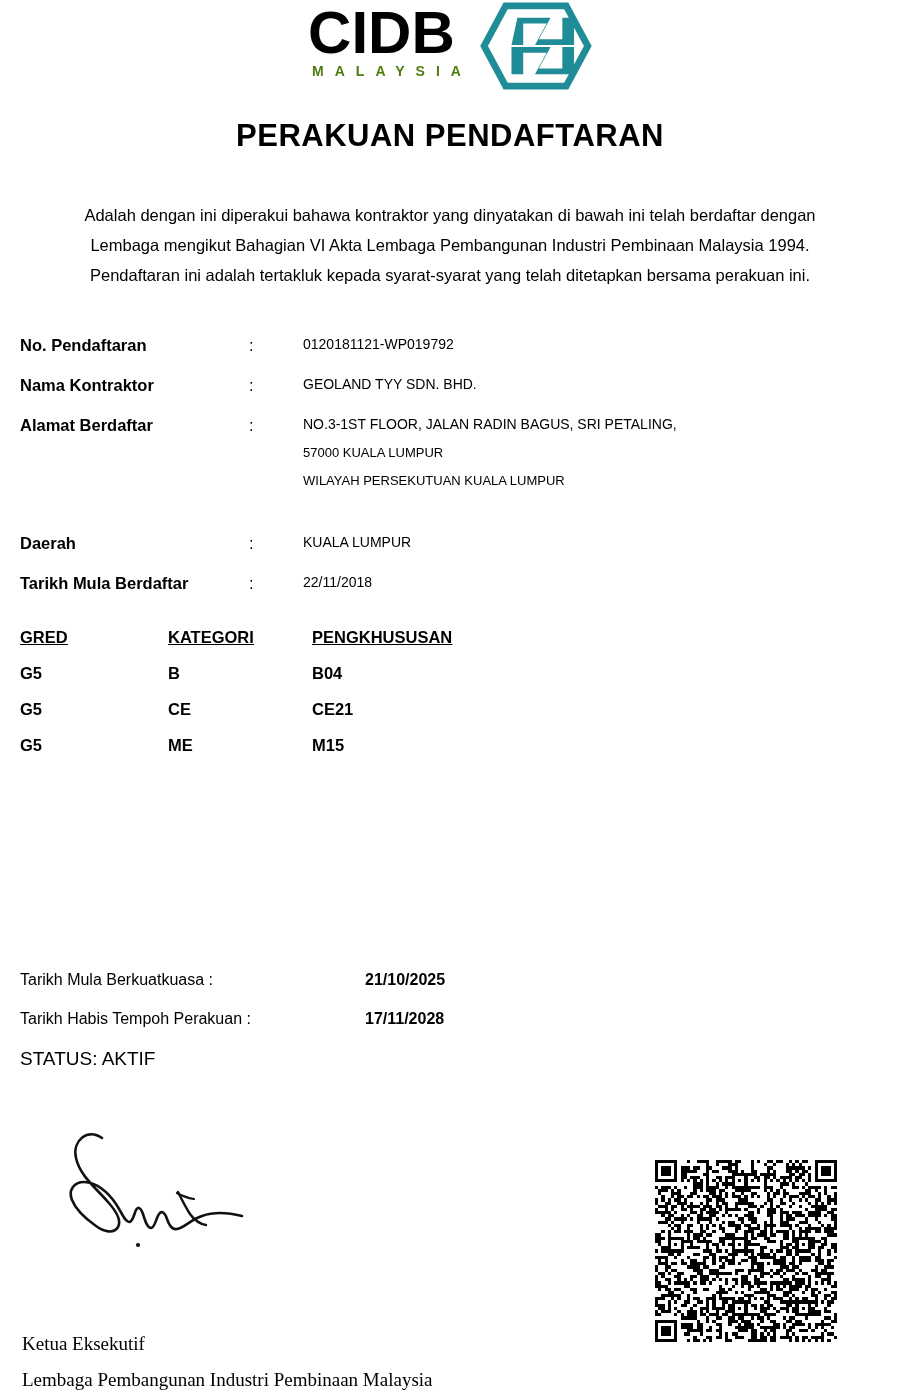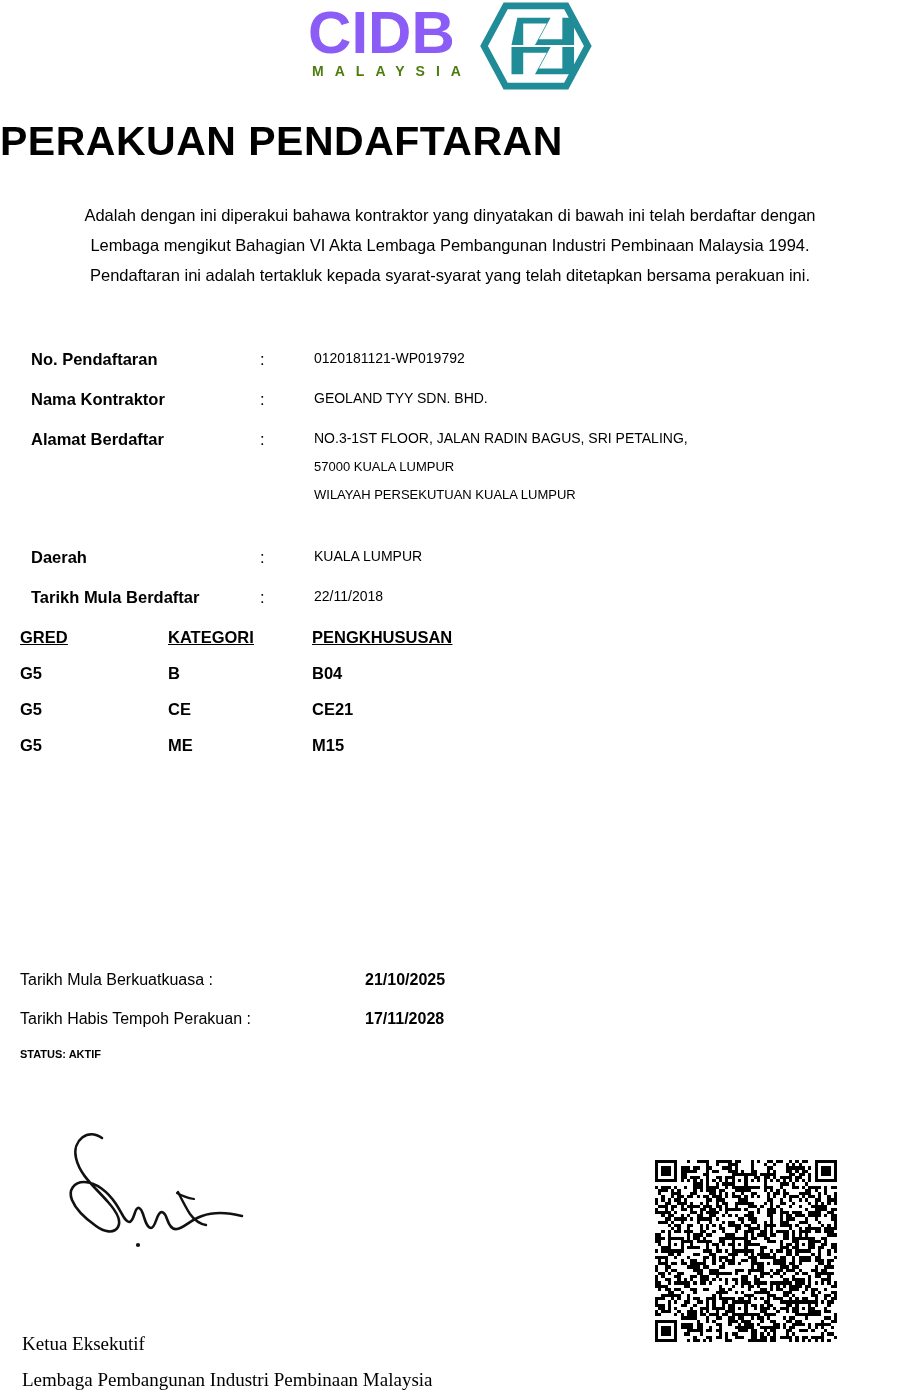--- a/index.html
+++ b/index.html
@@ -39,21 +39,21 @@
     flex-direction: column;
     align-items: flex-start;
     padding-top: 2px;
   }
   .logo-cidb {
     font-family: "Liberation Sans", sans-serif;
     font-weight: bold;
     font-size: 60px;
     line-height: 58px;
     letter-spacing: 0px;
-    color: #8b5cf6;
+    color: #000000;
   }
   .logo-malaysia {
     font-family: "Liberation Sans", sans-serif;
     font-weight: bold;
     font-size: 14px;
     line-height: 18px;
     letter-spacing: 11px;
     color: #4d7c0f;
     padding-left: 4px;
   }
@@ -63,45 +63,44 @@
     margin-left: -4px;
     margin-top: 0px;
   }
 
   
   .doc-title {
     position: absolute;
     left: 0;
     top: 118px;
     width: 900px;
-    text-align: left;
-    font-size: 41px;
+    text-align: center;
+    font-size: 31px;
     font-weight: bold;
     letter-spacing: 0.5px;
   }
 
   
   .intro {
     position: absolute;
     left: 22px;
     top: 200px;
     width: 856px;
     text-align: center;
     font-size: 16.5px;
     line-height: 30px;
   }
   .intro div { white-space: nowrap; }
 
   
   .details {
     position: absolute;
     left: 0;
-    top: 350px;
+    top: 336px;
     width: 716px;
-    margin-left: 11px;
   }
   .drow {
     position: relative;
     height: 40px;
   }
   .drow .lbl {
     position: absolute;
     left: 20px;
     top: 0;
     font-size: 16.5px;
@@ -168,22 +167,22 @@
     position: absolute;
     left: 365px;
     top: 0;
     font-weight: bold;
     white-space: nowrap;
   }
   .status-line {
     position: absolute;
     left: 20px;
     top: 1048px;
-    font-size: 11px;
-    font-weight: bold;
+    font-size: 19px;
+    font-weight: normal;
   }
 
   
   .signature {
     position: absolute;
     left: 30px;
     top: 1110px;
     width: 230px;
     height: 150px;
   }

